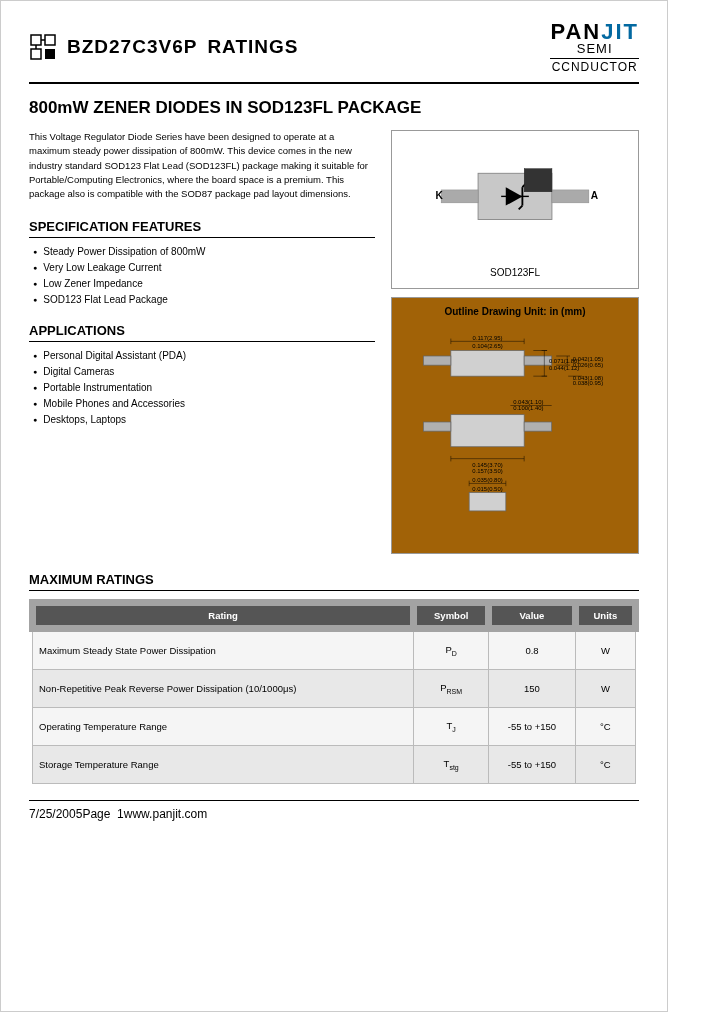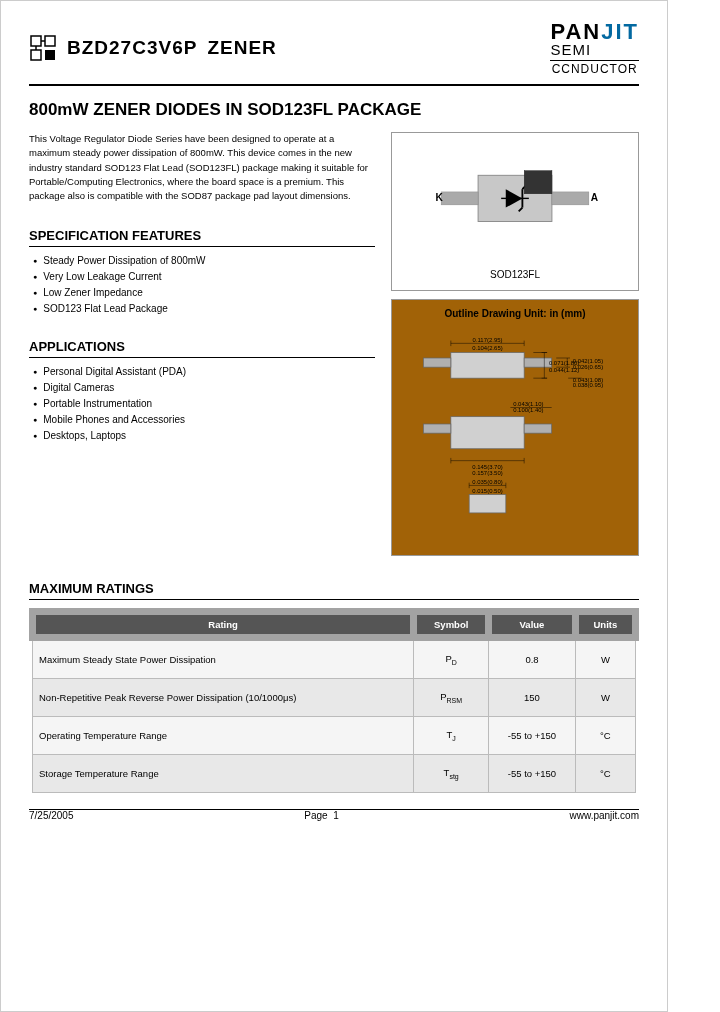--- a/index.html
+++ b/index.html
@@ -60,24 +60,24 @@
     }
 
     .panjit-logo .jit {
       font-size: 22px;
       font-weight: bold;
       color: #0369a1;
       letter-spacing: 2px;
     }
 
     .panjit-logo .semi {
-      font-size: 15px;
+      font-size: 13px;
       letter-spacing: 1px;
       display: block;
-      text-align: left;
+      text-align: center;
       margin-top: -4px;
     }
 
     .panjit-logo .conductor {
       font-size: 12px;
       letter-spacing: 1px;
       display: block;
       text-align: center;
       border-top: 1px solid #000;
       margin-top: 2px;
@@ -137,21 +137,21 @@
       height: 220px;
     }
 
     
     .section-title {
       font-size: 13px;
       font-weight: bold;
       border-bottom: 1px solid #000;
       padding-bottom: 3px;
       margin-bottom: 8px;
-      margin-top: 25px;
+      margin-top: 18px;
     }
 
     .bullet-list {
       list-style: none;
       padding-left: 4px;
     }
 
     .bullet-list li {
       display: flex;
       align-items: flex-start;
@@ -240,25 +240,25 @@
       background: #f5f5f5;
     }
 
     .ratings-table tr:nth-child(even) td {
       background: #e8e8e8;
     }
 
     
     .footer {
       display: flex;
-      justify-content: space-between;
       align-items: center;
       border-top: 1px solid #000;
       margin-top: 16px;
-      font-size: 10px;
+      padding-top: 6px;
+      font-size: 12px;
     }
 
     sub {
       font-size: 7px;
     }
   </style>
 </head>
 <body>
 
 <div class="page">
@@ -270,21 +270,21 @@
 
       <svg class="logo-icon" viewBox="0 0 28 28" xmlns="http://www.w3.org/2000/svg">
         <rect x="2" y="2" width="10" height="10" fill="none" stroke="#000" stroke-width="1.5"></rect>
         <rect x="16" y="2" width="10" height="10" fill="none" stroke="#000" stroke-width="1.5"></rect>
         <rect x="2" y="16" width="10" height="10" fill="none" stroke="#000" stroke-width="1.5"></rect>
         <rect x="16" y="16" width="10" height="10" fill="#000"></rect>
         <line x1="12" y1="7" x2="16" y2="7" stroke="#000" stroke-width="1.5"></line>
         <line x1="7" y1="12" x2="7" y2="16" stroke="#000" stroke-width="1.5"></line>
       </svg>
       <span class="series-title">BZD27C3V6P</span>
-      <span class="series-title">ZENER</span>
+      <span class="series-title">RATINGS</span>
     </div>
     <div class="panjit-logo">
       <div>
         <span class="pan">PAN</span><span class="jit">JIT</span>
       </div>
       <span class="semi">SEMI</span>
       <span class="conductor">CCNDUCTOR</span>
     </div>
   </div>
 

